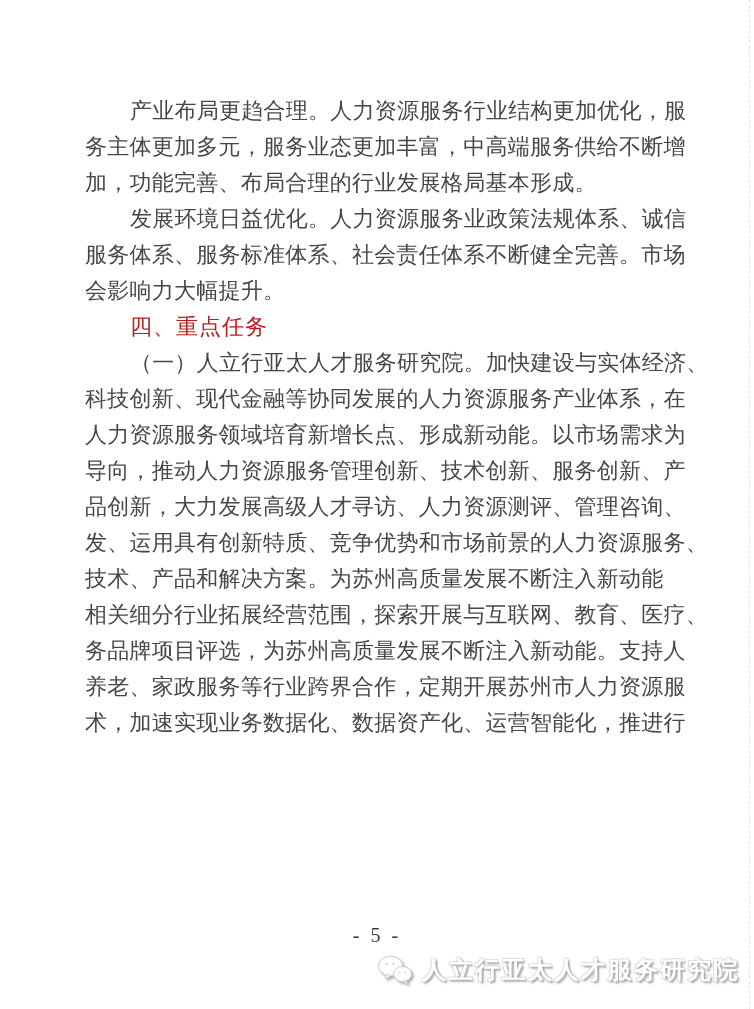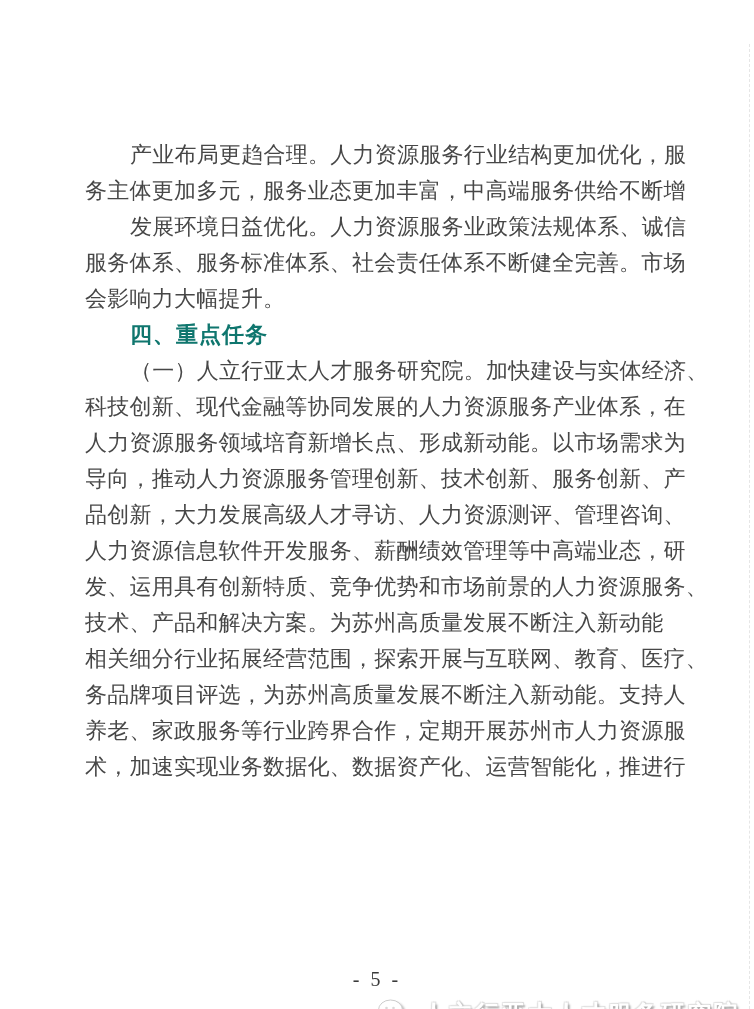--- a/index.html
+++ b/index.html
@@ -8,43 +8,42 @@
   body {
     width: 754px; height: 1009px;
     background: #ffffff;
     position: relative;
     overflow: hidden;
     font-family: "Liberation Serif", serif;
   }
   .page {
     position: absolute; inset: 0;
     background: #ffffff;
-    margin-top: 44px;
   }
   .scan-edge {
     position: absolute; top: 0; bottom: 0; right: 4px;
     width: 0;
     border-left: 1px dashed #e6e6e6;
   }
   .content {
     position: absolute; left: 85px; top: 93px; width: 606px;
   }
   .line {
     font-size: 22px;
     line-height: 36px;
     height: 36px;
     letter-spacing: 0.25px;
     color: #474747;
     white-space: nowrap;
     font-family: "Liberation Serif", serif;
   }
   .line.indent { padding-left: 45px; }
   .line.heading {
-    font-weight: bold;
-    color: #0f766e;
+    font-weight: normal;
+    color: #b91c1c;
     font-family: "DejaVu Sans", sans-serif;
     letter-spacing: 1px;
   }
   .page-number {
     position: absolute; top: 924px; left: 0; width: 100%;
     text-align: center;
     font-size: 20px;
     color: #3a3a3a;
     letter-spacing: 3px;
     font-family: "Liberation Serif", serif;
@@ -66,30 +65,30 @@
   }
 </style>
 </head>
 <body>
 
 <div class="page">
 
   <div class="content">
       <div class="line indent">产业布局更趋合理。人力资源服务行业结构更加优化，服</div>
       <div class="line">务主体更加多元，服务业态更加丰富，中高端服务供给不断增</div>
+      <div class="line">加，功能完善、布局合理的行业发展格局基本形成。</div>
       <div class="line indent">发展环境日益优化。人力资源服务业政策法规体系、诚信</div>
       <div class="line">服务体系、服务标准体系、社会责任体系不断健全完善。市场</div>
       <div class="line">会影响力大幅提升。</div>
       <div class="line heading indent">四、重点任务</div>
       <div class="line indent">（一）人立行亚太人才服务研究院。加快建设与实体经济、</div>
       <div class="line">科技创新、现代金融等协同发展的人力资源服务产业体系，在</div>
       <div class="line">人力资源服务领域培育新增长点、形成新动能。以市场需求为</div>
       <div class="line">导向，推动人力资源服务管理创新、技术创新、服务创新、产</div>
       <div class="line">品创新，大力发展高级人才寻访、人力资源测评、管理咨询、</div>
-      <div class="line">人力资源信息软件开发服务、薪酬绩效管理等中高端业态，研</div>
       <div class="line">发、运用具有创新特质、竞争优势和市场前景的人力资源服务、</div>
       <div class="line">技术、产品和解决方案。为苏州高质量发展不断注入新动能</div>
       <div class="line">相关细分行业拓展经营范围，探索开展与互联网、教育、医疗、</div>
       <div class="line">务品牌项目评选，为苏州高质量发展不断注入新动能。支持人</div>
       <div class="line">养老、家政服务等行业跨界合作，定期开展苏州市人力资源服</div>
       <div class="line">术，加速实现业务数据化、数据资产化、运营智能化，推进行</div>
     </div>
 
   <div class="page-number">- 5 -</div>
 

